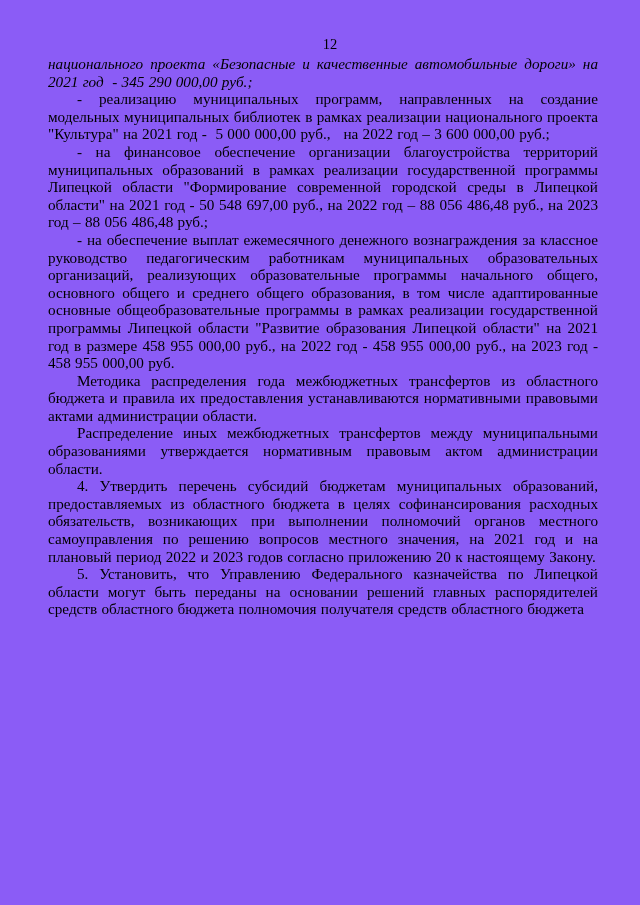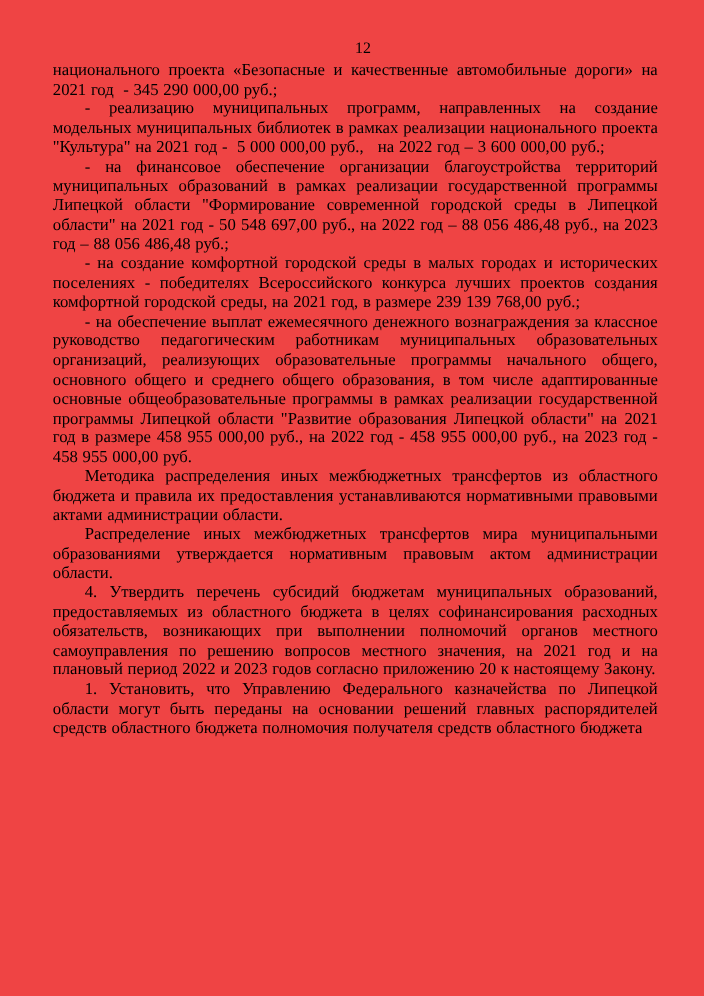--- a/index.html
+++ b/index.html
@@ -4,21 +4,21 @@
 <style>
   html, body {
     margin: 0;
     padding: 0;
     background: #ffffff;
   }
   .page {
     position: relative;
     width: 640px;
     height: 905px;
-    background: #ef4444;
+    background: #8b5cf6;
     box-sizing: border-box;
     padding: 36px 42px 40px 48px;
     overflow: hidden;
     font-family: "Liberation Serif", "DejaVu Serif", serif;
     color: #000000;
   }
   .page-number {
     text-align: center;
     font-size: 14.5px;
     line-height: 16px;
@@ -29,32 +29,32 @@
     line-height: 17.6px;
     text-align: justify;
     word-spacing: 0.5px;
   }
   .para {
     margin: 0;
     text-indent: 29px;
   }
   .para.continuation {
     text-indent: 0;
+    font-style: italic;
   }
 </style>
 </head>
 <body>
 
 <div class="page">
   <div class="page-number">12</div>
 
   <div class="doc-body">
     <p class="para continuation">национального проекта «Безопасные и качественные автомобильные дороги» на 2021 год&nbsp; - 345&nbsp;290&nbsp;000,00 руб.;</p>
     <p class="para">- реализацию муниципальных программ, направленных на создание модельных муниципальных библиотек в рамках реализации национального проекта "Культура" на 2021 год -&nbsp; 5&nbsp;000&nbsp;000,00 руб.,&nbsp;&nbsp; на 2022 год – 3&nbsp;600&nbsp;000,00 руб.;</p>
     <p class="para">- на финансовое обеспечение организации благоустройства территорий муниципальных образований в рамках реализации государственной программы Липецкой области "Формирование современной городской среды в Липецкой области" на 2021 год - 50&nbsp;548&nbsp;697,00 руб., на 2022 год – 88&nbsp;056&nbsp;486,48 руб., на 2023 год – 88&nbsp;056&nbsp;486,48 руб.;</p>
-    <p class="para">- на создание комфортной городской среды в малых городах и исторических поселениях - победителях Всероссийского конкурса лучших проектов создания комфортной городской среды, на 2021 год, в размере 239&nbsp;139&nbsp;768,00 руб.;</p>
     <p class="para">- на обеспечение выплат ежемесячного денежного вознаграждения за классное руководство педагогическим работникам муниципальных образовательных организаций, реализующих образовательные программы начального общего, основного общего и среднего общего образования, в том числе адаптированные основные общеобразовательные программы в рамках реализации государственной программы Липецкой области "Развитие образования Липецкой области" на 2021 год в размере 458&nbsp;955&nbsp;000,00 руб., на 2022 год - 458&nbsp;955&nbsp;000,00 руб., на 2023 год - 458&nbsp;955&nbsp;000,00 руб.</p>
-    <p class="para">Методика распределения иных межбюджетных трансфертов из областного бюджета и правила их предоставления устанавливаются нормативными правовыми актами администрации области.</p>
-    <p class="para">Распределение иных межбюджетных трансфертов мира муниципальными образованиями утверждается нормативным правовым актом администрации области.</p>
+    <p class="para">Методика распределения года межбюджетных трансфертов из областного бюджета и правила их предоставления устанавливаются нормативными правовыми актами администрации области.</p>
+    <p class="para">Распределение иных межбюджетных трансфертов между муниципальными образованиями утверждается нормативным правовым актом администрации области.</p>
     <p class="para">4. Утвердить перечень субсидий бюджетам муниципальных образований, предоставляемых из областного бюджета в целях софинансирования расходных обязательств, возникающих при выполнении полномочий органов местного самоуправления по решению вопросов местного значения, на 2021 год и на плановый период 2022 и 2023 годов согласно приложению 20 к настоящему Закону.</p>
-    <p class="para">1. Установить, что Управлению Федерального казначейства по Липецкой области могут быть переданы на основании решений главных распорядителей средств областного бюджета полномочия получателя средств областного бюджета</p>
+    <p class="para">5. Установить, что Управлению Федерального казначейства по Липецкой области могут быть переданы на основании решений главных распорядителей средств областного бюджета полномочия получателя средств областного бюджета</p>
   </div>
 </div>
 
 </body></html>

